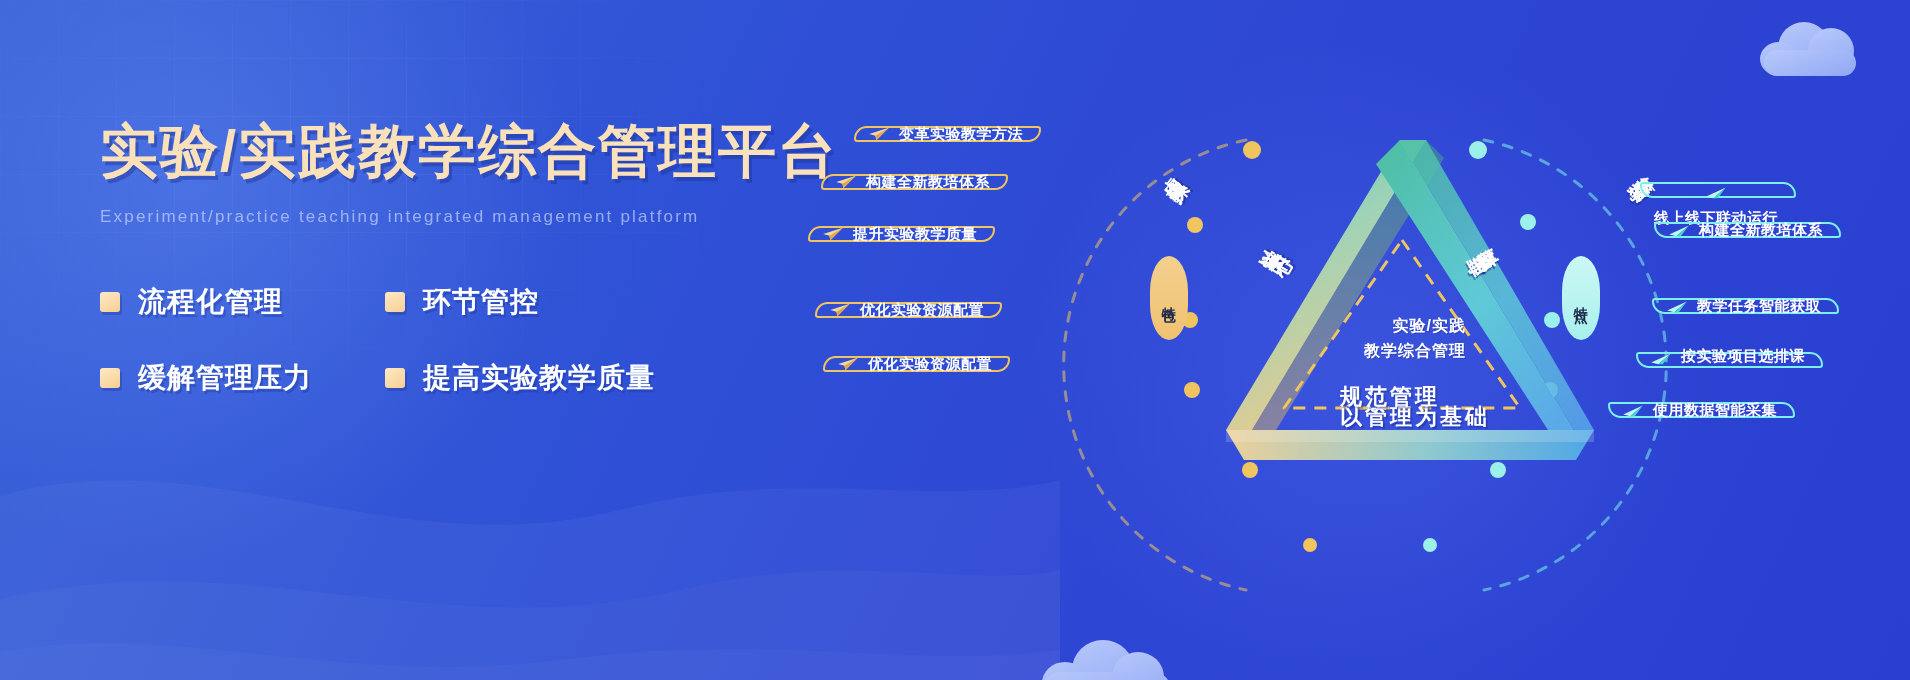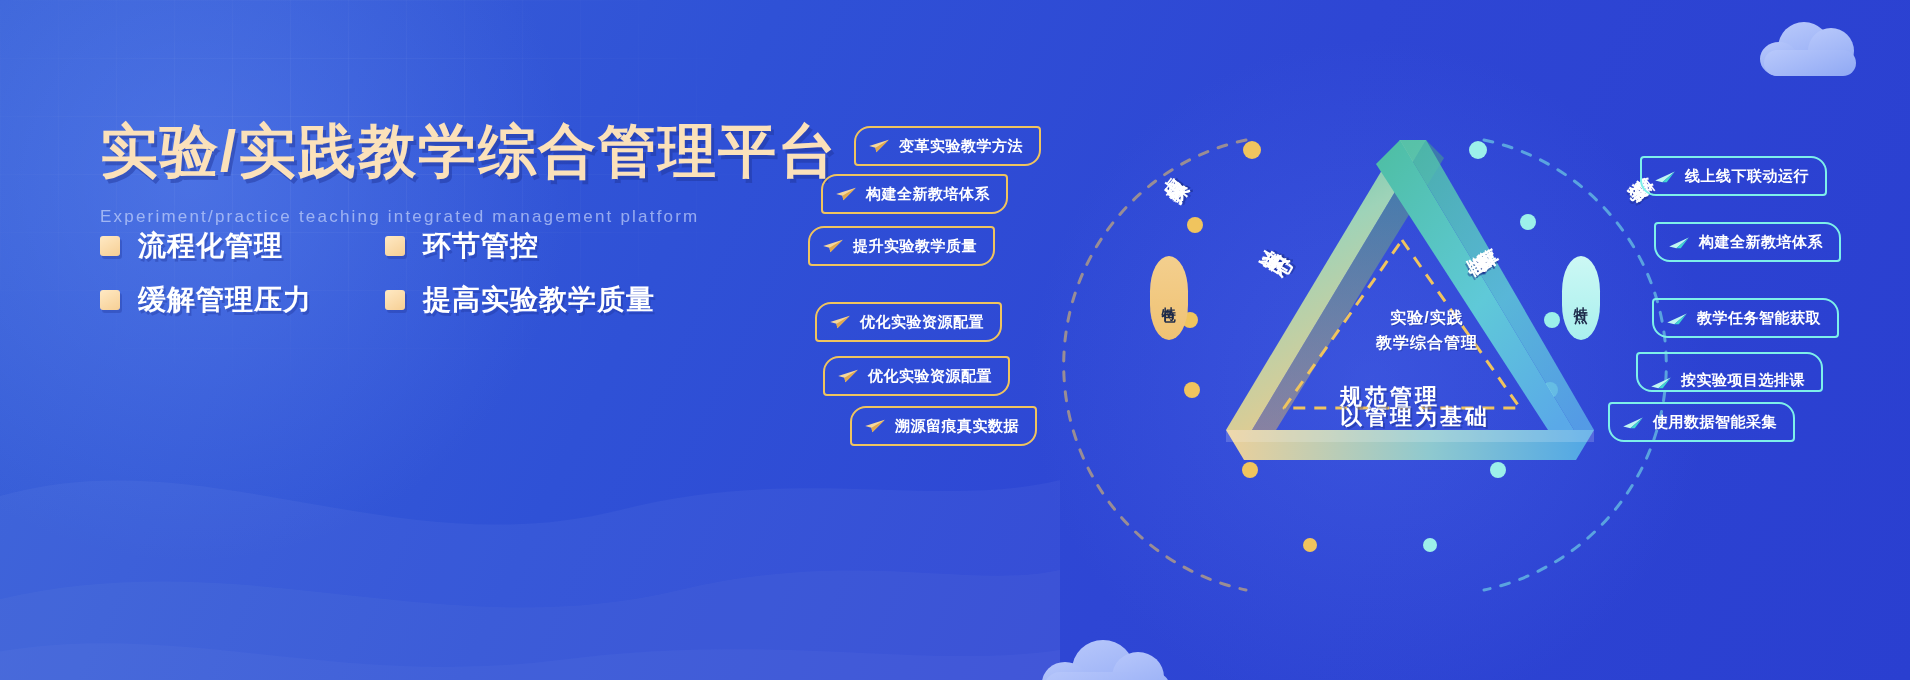--- a/index.html
+++ b/index.html
@@ -63,23 +63,24 @@
     text-shadow: 3px 4px 0 rgba(30,50,150,.45);
     white-space: nowrap;
   }
   .subhead {
     margin-top: 22px;
     font-size: 17px; letter-spacing: 2.2px; font-weight: 400;
     color: rgba(214,226,255,.62);
     white-space: nowrap;
   }
   .bullets {
+    margin-top: 56px;
     display: grid;
     grid-template-columns: 285px auto;
-    row-gap: 16px;
+    row-gap: 38px;
   }
   .bullet { display: flex; align-items: center; gap: 18px; }
   .bullet .sq {
     width: 20px; height: 20px; border-radius: 3px;
     background: linear-gradient(150deg, #ffe9c4 0%, #f6cf94 100%);
     box-shadow: 2px 3px 0 rgba(30,50,150,.32);
     flex: none;
   }
   .bullet .txt {
     font-size: 28px; font-weight: 700; color: #ffffff; letter-spacing: 1px;
@@ -100,25 +101,24 @@
   }
   .lbl-left   { left: 52px;  top: 112px; font-size: 19px;
     transform: rotate(-60deg); transform-origin: center; letter-spacing: 3px;
     writing-mode: vertical-rl; }
   .lbl-right  { left: 300px; top: 112px; font-size: 19px;
     transform: rotate(60deg); transform-origin: center; letter-spacing: 3px;
     writing-mode: vertical-rl; }
   .lbl-bottom { left: 50%; top: 272px; transform: translateX(-50%); font-size: 22px; letter-spacing: 3px; }
 
   .core-text {
-    position: absolute; left: 50%; top: 176px; transform: translateX(-50%);
-    text-align: center; color: #ffffff; font-weight: 700; font-size: 16px;
+    position: absolute; left: 50%; top: 184px; transform: translateX(-50%);
+    text-align: right; color: #ffffff; font-weight: 700; font-size: 16px;
     line-height: 1.55; letter-spacing: 1px; white-space: nowrap;
     text-shadow: 1px 1px 0 rgba(25,45,140,.4);
-    margin-left: 12px;
   }
 
   .outer-label {
     position: absolute; color: #ffffff; font-weight: 700; font-size: 19px;
     letter-spacing: 3px; writing-mode: vertical-rl; white-space: nowrap;
     text-shadow: 2px 2px 0 rgba(25,45,140,.4);
   }
   .ol-left  { left: 184px; top: 170px; transform: rotate(-52deg); }
   .ol-right { left: 686px; top: 170px; transform: rotate(52deg); }
 
@@ -135,21 +135,21 @@
     display: flex; align-items: center; justify-content: center;
     font-size: 14px; font-weight: 700; color: #1d2a4a; line-height: 1.05;
     writing-mode: vertical-rl; letter-spacing: 2px;
   }
   .leaf-gold { left: 190px; top: 256px; background: linear-gradient(180deg,#f3cf8e 0%,#f0c273 100%); }
   .leaf-cyan { left: 602px; top: 256px; background: linear-gradient(180deg,#ccf8f4 0%,#a9f0ee 100%); }
 
   
   .pill {
     position: absolute; display: flex; align-items: center; gap: 9px;
-    height: 40px; padding: 0 16px 0 12px;
+    height: 16px; padding: 0 16px 0 12px;
     font-size: 15px; font-weight: 700; letter-spacing: .5px; white-space: nowrap;
     background: transparent;
   }
   .pill-gold {
     color: #ffffff;
     border: 2px solid #f0c45e;
     border-radius: 16px 4px 16px 4px;
   }
   .pill-cyan {
     color: #ffffff;
@@ -317,29 +317,22 @@
       </svg>
       <span>优化实验资源配置</span>
     </div>
     <div class="pill pill-gold" style="left:-137px; top:356px;">
       <svg class="plane" viewBox="0 0 24 18">
         <path d="M1 9 L23 2 L9 16 L8 11 Z" fill="#f6d79a"></path>
           <path d="M8 11 L23 2 L9 16 Z" fill="#e0a84e"></path>
       </svg>
       <span>优化实验资源配置</span>
     </div>
-    <div class="pill pill-gold" style="left:-110px; top:406px;">
-      <svg class="plane" viewBox="0 0 24 18">
-        <path d="M1 9 L23 2 L9 16 L8 11 Z" fill="#f6d79a"></path>
-          <path d="M8 11 L23 2 L9 16 Z" fill="#e0a84e"></path>
-      </svg>
-      <span>溯源留痕真实数据</span>
-    </div>
-
-    <div class="pill pill-cyan" style="left:680px; top:156px;">
+
+    <div class="pill pill-cyan" style="left:680px; top:182px;flex-direction:column;">
       <svg class="plane" viewBox="0 0 24 18">
         <path d="M1 14 L23 4 L9 16 Z" fill="#bff6f2"></path>
           <path d="M9 16 L23 4 L14 16 Z" fill="#3fd6d0"></path>
       </svg>
       <span>线上线下联动运行</span>
     </div>
     <div class="pill pill-cyan" style="left:694px; top:222px;">
       <svg class="plane" viewBox="0 0 24 18">
         <path d="M1 14 L23 4 L9 16 Z" fill="#bff6f2"></path>
           <path d="M9 16 L23 4 L14 16 Z" fill="#3fd6d0"></path>

